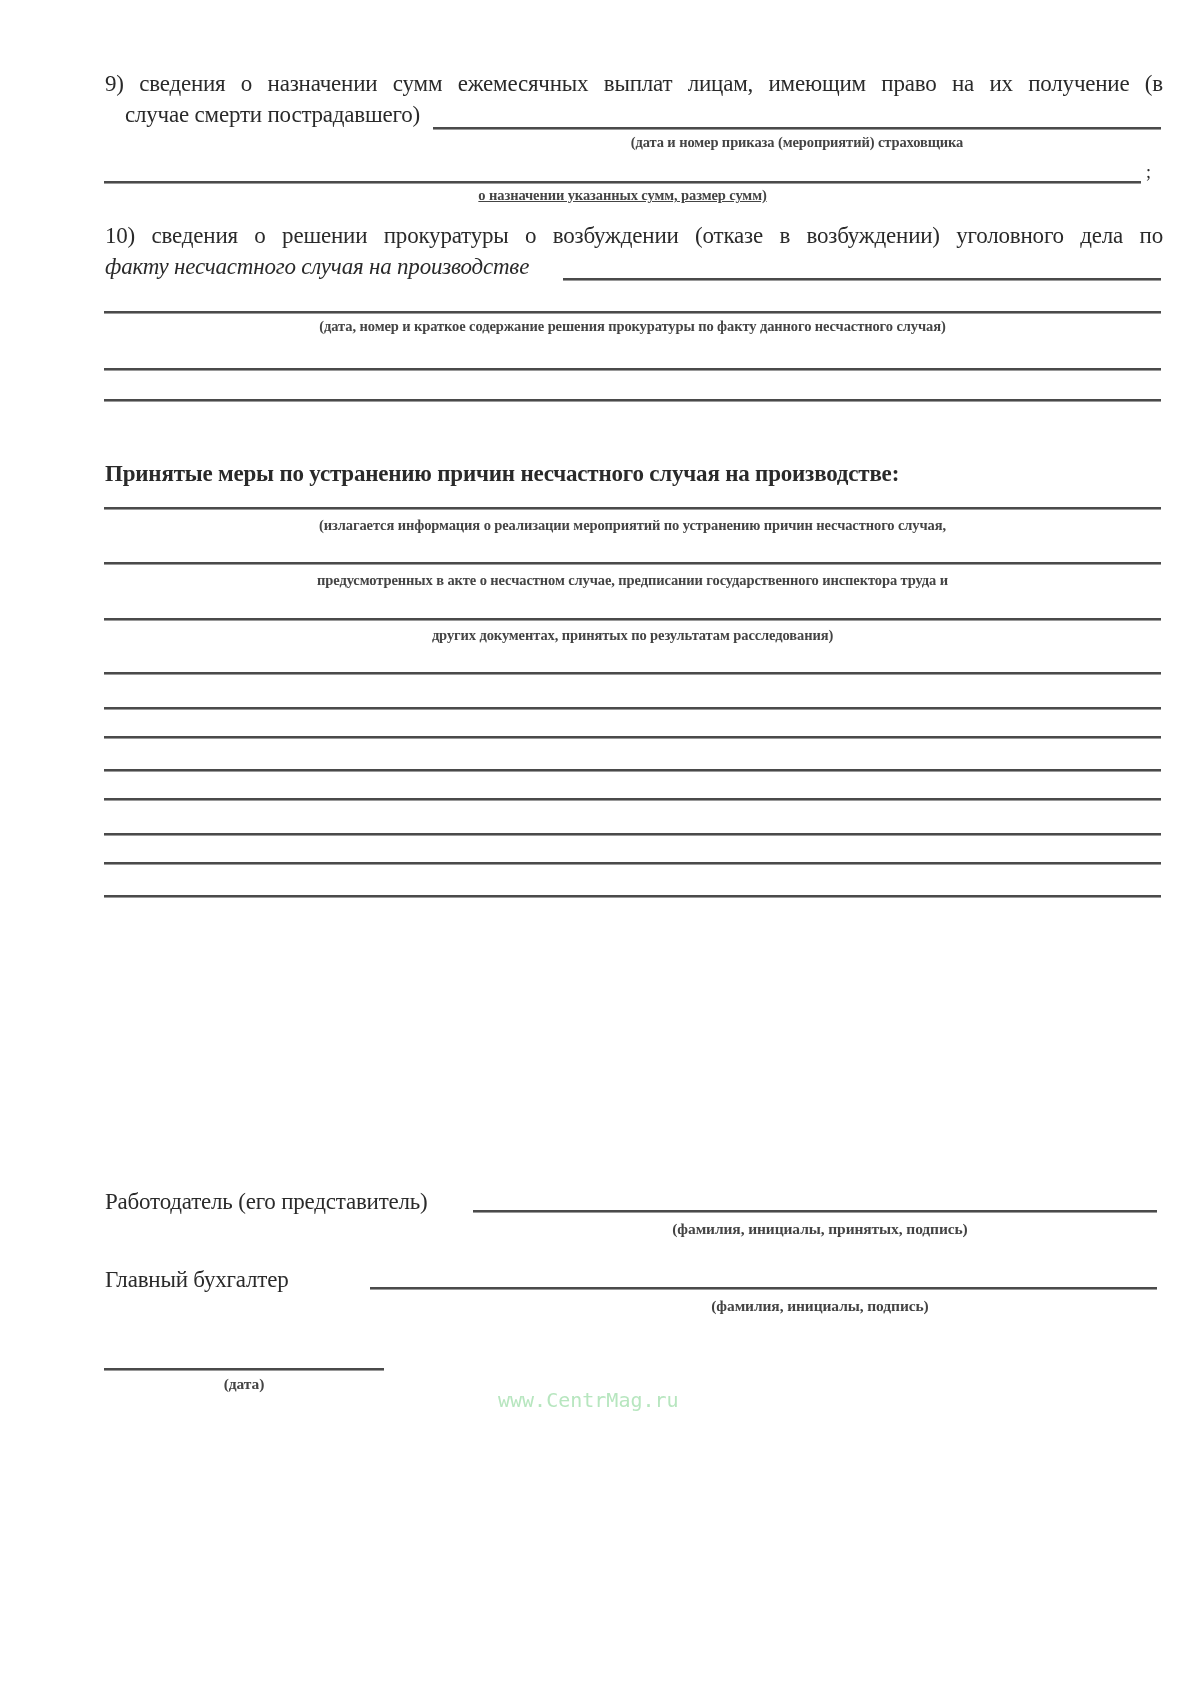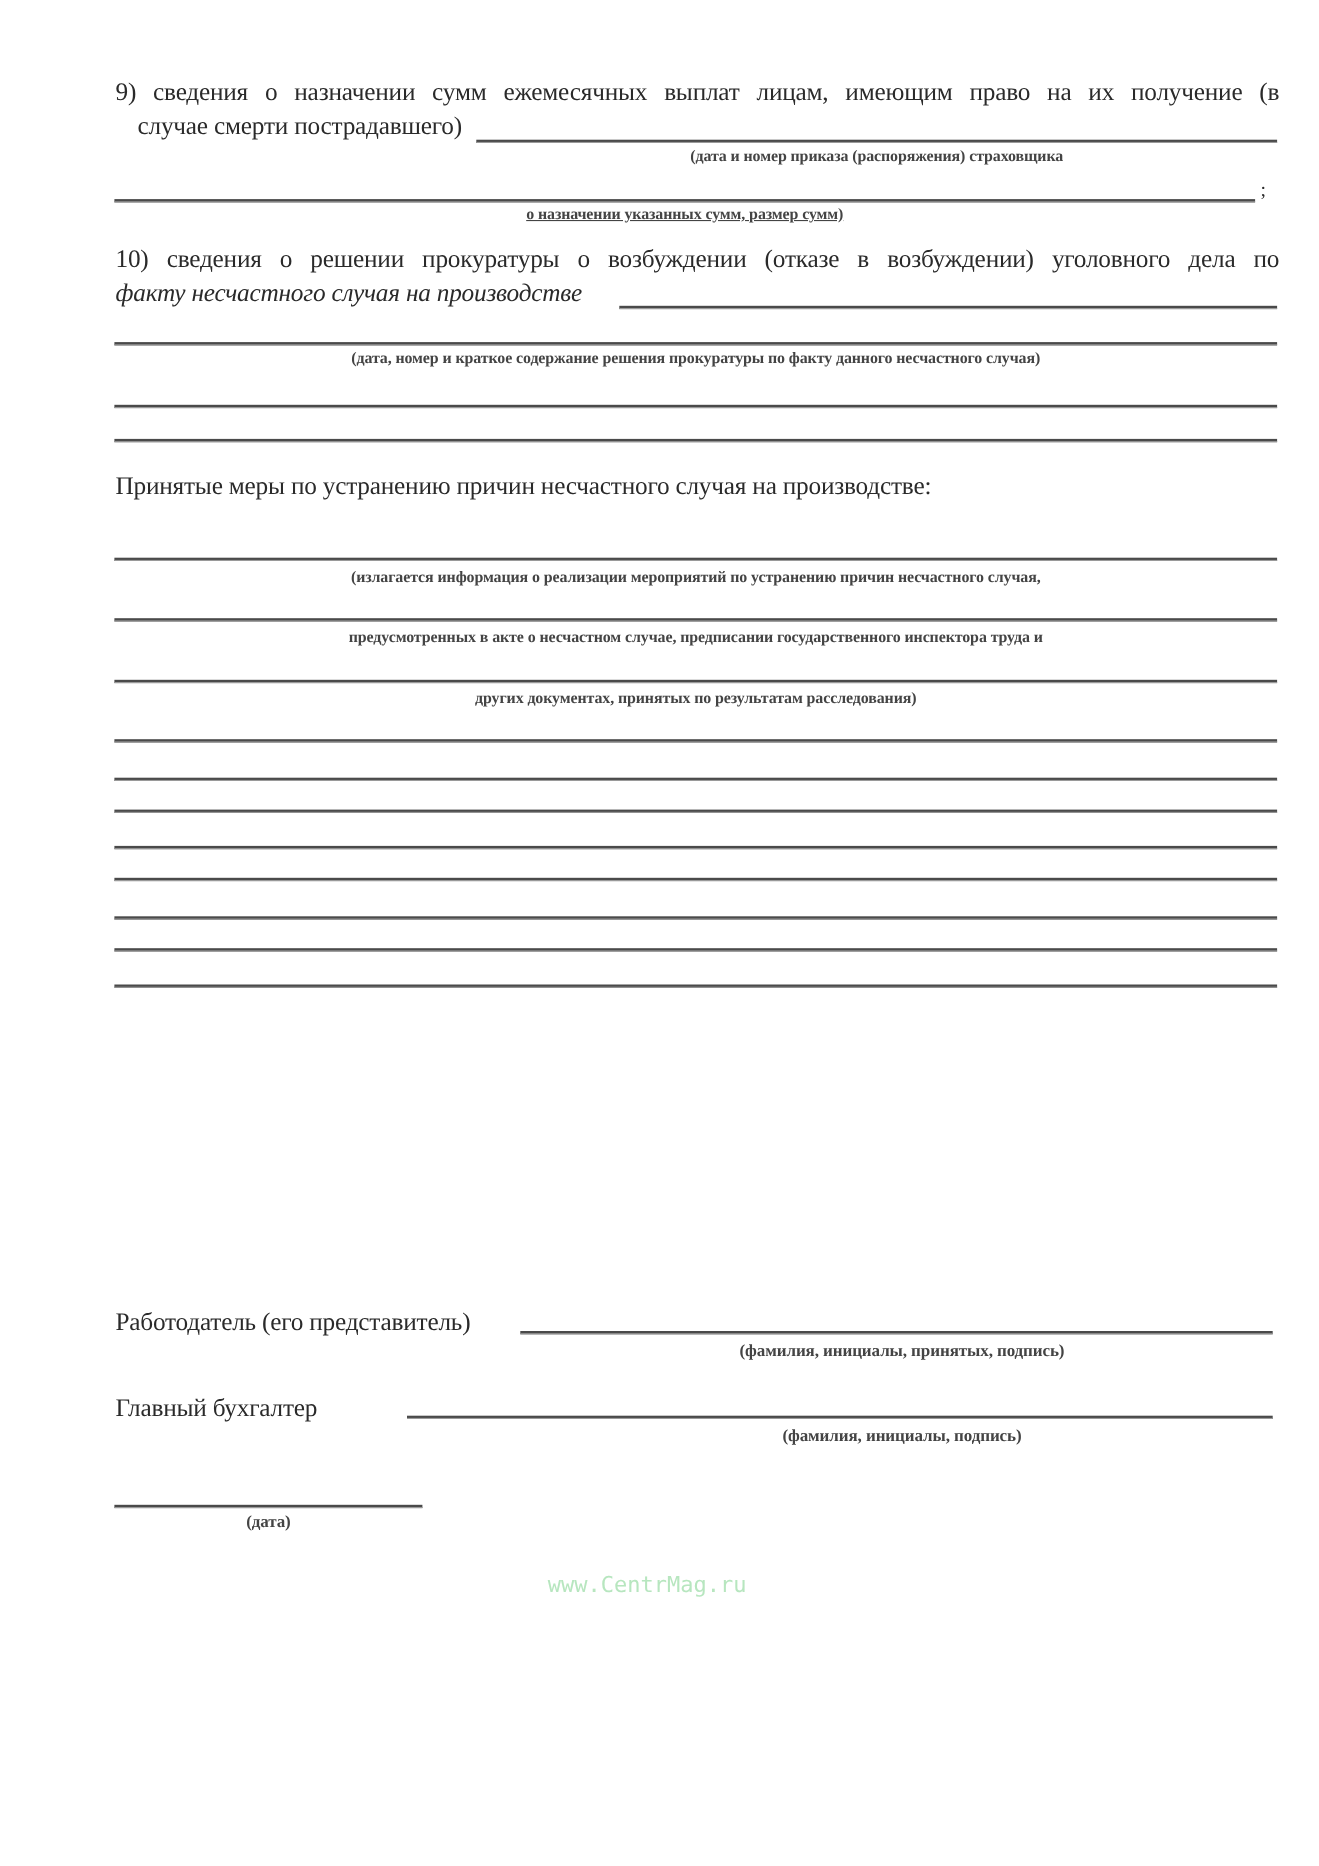--- a/index.html
+++ b/index.html
@@ -3,30 +3,30 @@
 <meta charset="utf-8">
 <style>
   html, body { margin: 0; padding: 0; background: #ffffff; }
   body { width: 1199px; height: 1696px; position: relative; overflow: hidden;
          font-family: "Liberation Serif", "DejaVu Serif", serif; color: #2a2a2a; }
   .abs { position: absolute; }
   .txt { font-size: 23px; line-height: 32px; white-space: nowrap; letter-spacing: -0.2px; }
   .just { text-align: justify; text-align-last: justify; }
   .hint { font-size: 14.5px; font-weight: bold; color: #444; white-space: nowrap; text-align: center; letter-spacing: -0.1px; }
   .rule { position: absolute; height: 2px; background: #4a4a4a; border-bottom: 1px solid #9a9a9a; }
-  .bold { font-weight: normal; font-size: 23px; }
+  .bold { font-weight: bold; font-size: 23px; margin-top: 32px; }
   .wm { font-family: "DejaVu Sans Mono", "Liberation Mono", monospace; font-size: 20px; color: #b7e6bf; }
 </style>
 </head>
 <body>
 
 <div class="abs txt just" style="left:105px; top:68px; width:1058px;">9) сведения о назначении сумм ежемесячных выплат лицам, имеющим право на их получение (в</div>
 <div class="abs txt" style="left:105px; top:99px;margin-left:20px;">случае смерти пострадавшего)</div>
 <div class="rule" style="left:433px; top:127px; width:728px;"></div>
-<div class="abs hint" style="left:433px; top:134px; width:728px;">(дата и номер приказа (распоряжения) страховщика</div>
+<div class="abs hint" style="left:433px; top:134px; width:728px;">(дата и номер приказа (мероприятий) страховщика</div>
 <div class="rule" style="left:104px; top:181px; width:1037px;"></div>
 <div class="abs txt" style="left:1146px; top:156px; font-size:18px;">;</div>
 <div class="abs hint" style="left:104px; top:187px; width:1037px;text-decoration:underline;">о назначении указанных сумм, размер сумм)</div>
 
 <div class="abs txt just" style="left:105px; top:220px; width:1058px;">10) сведения о решении прокуратуры о возбуждении (отказе в возбуждении) уголовного дела по</div>
 <div class="abs txt" style="left:105px; top:251px;font-style:italic;">факту несчастного случая на производстве</div>
 <div class="rule" style="left:563px; top:278px; width:598px;"></div>
 <div class="rule" style="left:104px; top:311px; width:1057px;"></div>
 <div class="abs hint" style="left:104px; top:318px; width:1057px;">(дата, номер и краткое содержание решения прокуратуры по факту данного несчастного случая)</div>
 <div class="rule" style="left:104px; top:368px; width:1057px;"></div>
@@ -52,13 +52,13 @@
 <div class="rule" style="left:473px; top:1210px; width:684px;"></div>
 <div class="abs hint" style="left:560px; top:1220px; width:520px; font-size:15.5px;">(фамилия, инициалы, принятых, подпись)</div>
 
 <div class="abs txt" style="left:105px; top:1264px;">Главный бухгалтер</div>
 <div class="rule" style="left:370px; top:1287px; width:787px;"></div>
 <div class="abs hint" style="left:560px; top:1297px; width:520px; font-size:15.5px;">(фамилия, инициалы, подпись)</div>
 
 <div class="rule" style="left:104px; top:1368px; width:280px;"></div>
 <div class="abs hint" style="left:104px; top:1375px; width:280px; font-size:15.5px;">(дата)</div>
 
-<div class="abs wm" style="left:498px; top:1428px;">www.CentrMag.ru</div>
+<div class="abs wm" style="left:498px; top:1388px;">www.CentrMag.ru</div>
 
 </body></html>

